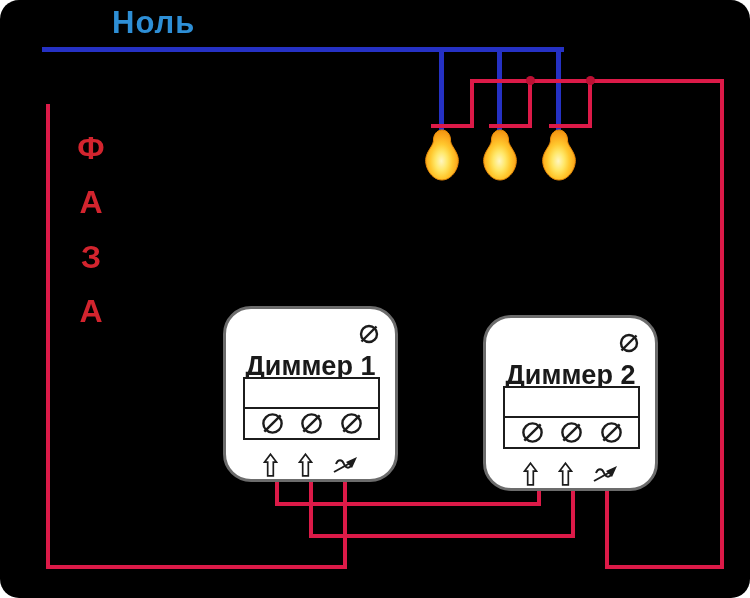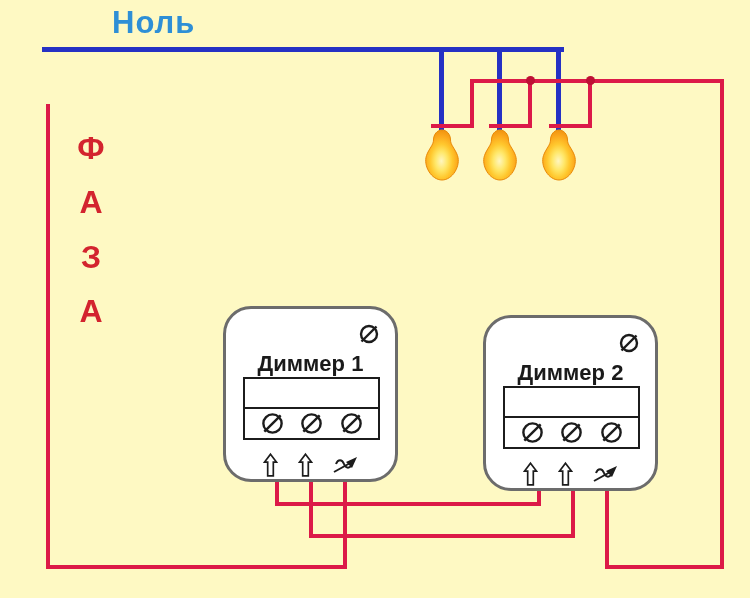--- a/index.html
+++ b/index.html
@@ -1,18 +1,18 @@
 <!DOCTYPE html>
 <html style="--c-neutral-label: #2E8FD6; --c-phase-label: #D3242E;"><head>
 <meta charset="utf-8">
 <style>
   html,body{margin:0;padding:0;background:#fff;}
   .canvas{
-    position:relative;width:750px;height:598px;background:#fef9c3;
-    font-family:"Liberation Sans",sans-serif;overflow:hidden;
+    position:relative;width:750px;height:598px;background:#000000;
+    font-family:"Liberation Sans",sans-serif;overflow:hidden;border-radius:19px;
   }
   .wire-layer{position:absolute;left:0;top:0;width:100%;height:100%;z-index:1;}
   .wire{position:absolute;}
   .junction{position:absolute;width:9px;height:9px;border-radius:50%;}
   .label-neutral{
     position:absolute;left:112px;top:5px;font-size:31px;font-weight:bold;
     color:var(--c-neutral-label,#2E8FD6);z-index:3;letter-spacing:1px;
   }
   .label-phase{
     position:absolute;left:72px;top:129px;width:38px;display:flex;flex-direction:column;
@@ -24,21 +24,21 @@
   .bulb-2{left:477px;top:127px;}
   .bulb-3{left:536px;top:127px;}
   .dimmer{
     position:absolute;width:175px;height:176px;background:#ffffff;
     border:3px solid #6C6C6C;border-radius:28px;box-sizing:border-box;z-index:2;
   }
   .dimmer-1{left:223px;top:306px;}
   .dimmer-2{left:483px;top:307px;margin-top:8px;}
   .corner-screw{position:absolute;top:14px;right:15px;width:22px;height:22px;}
   .dimmer-label{
-    margin-top:42px;text-align:center;font-size:22px;font-weight:bold;color:#1a1a1a;
+    margin-top:42px;text-align:center;font-size:27px;font-weight:bold;color:#1a1a1a;
     white-space:nowrap;
   }
   .terminal-block{
     position:absolute;left:17px;top:68px;width:137px;height:63px;
     border:2px solid #1c1c1c;box-sizing:border-box;background:#fff;
   }
   .tb-top{height:28px;border-bottom:2px solid #1c1c1c;}
   .tb-screws{display:flex;justify-content:space-evenly;align-items:center;height:29px;}
   .terminal-screw{width:25px;height:25px;}
   .icon-row{

